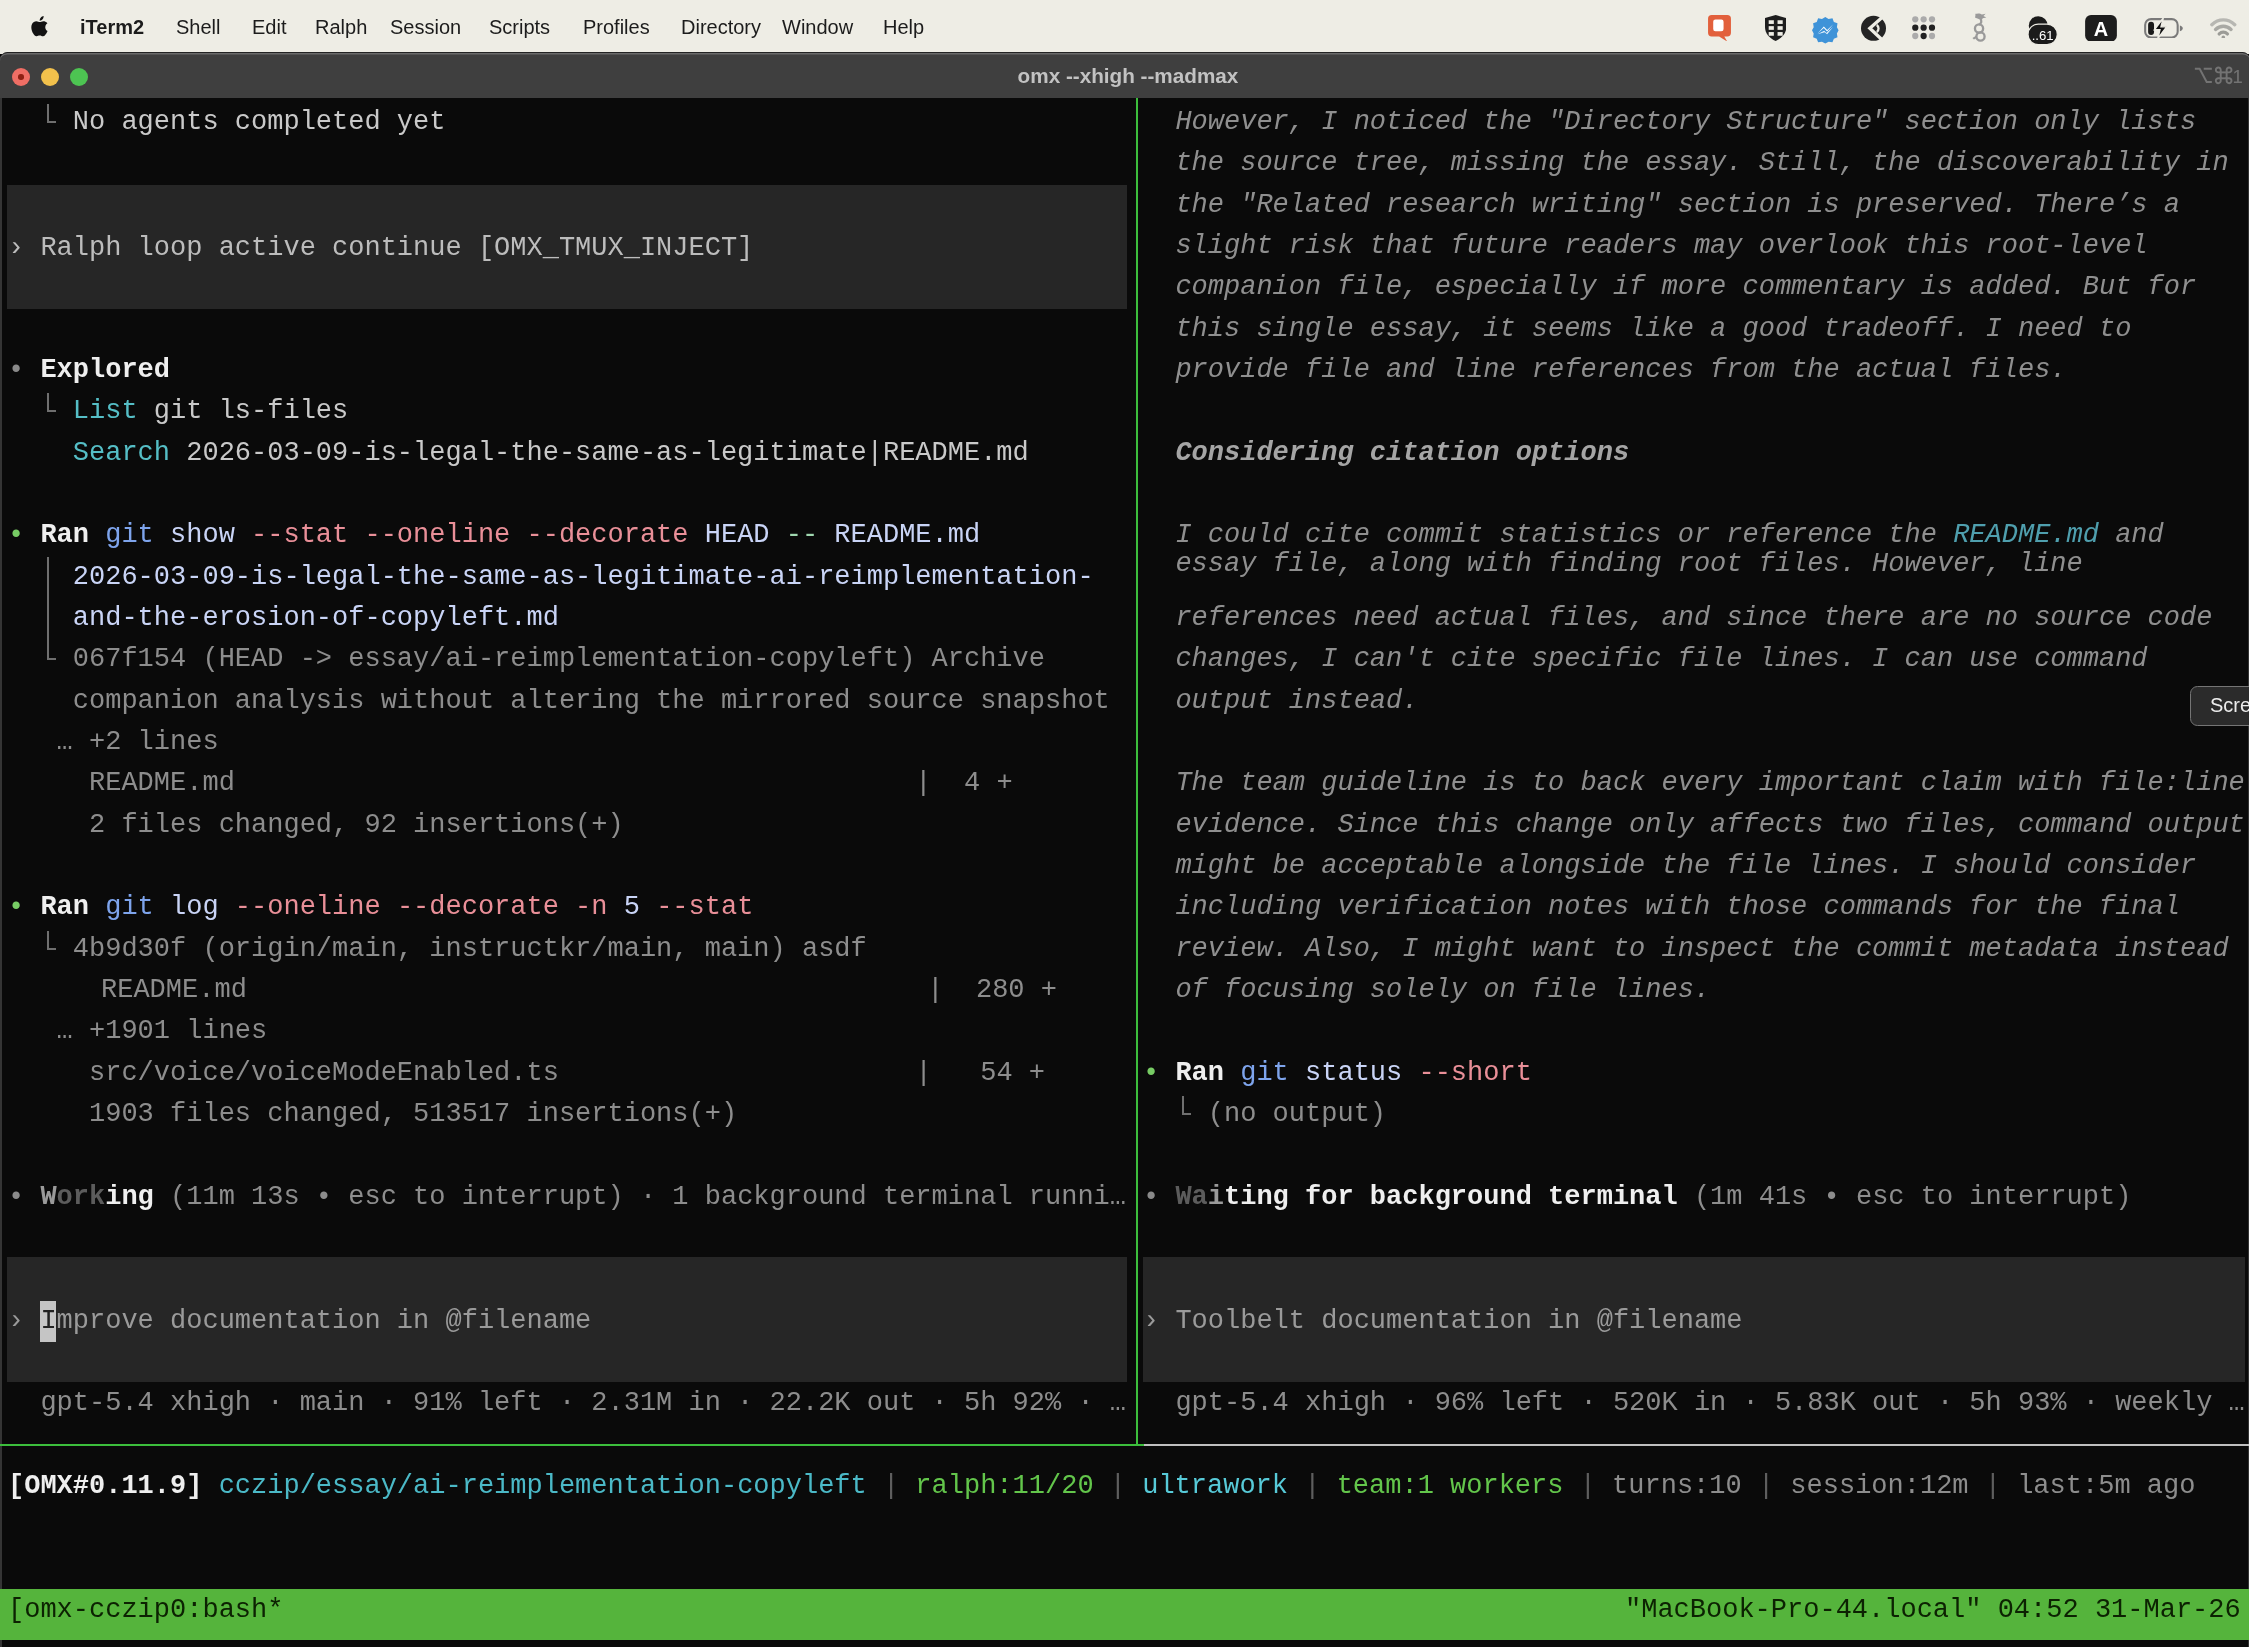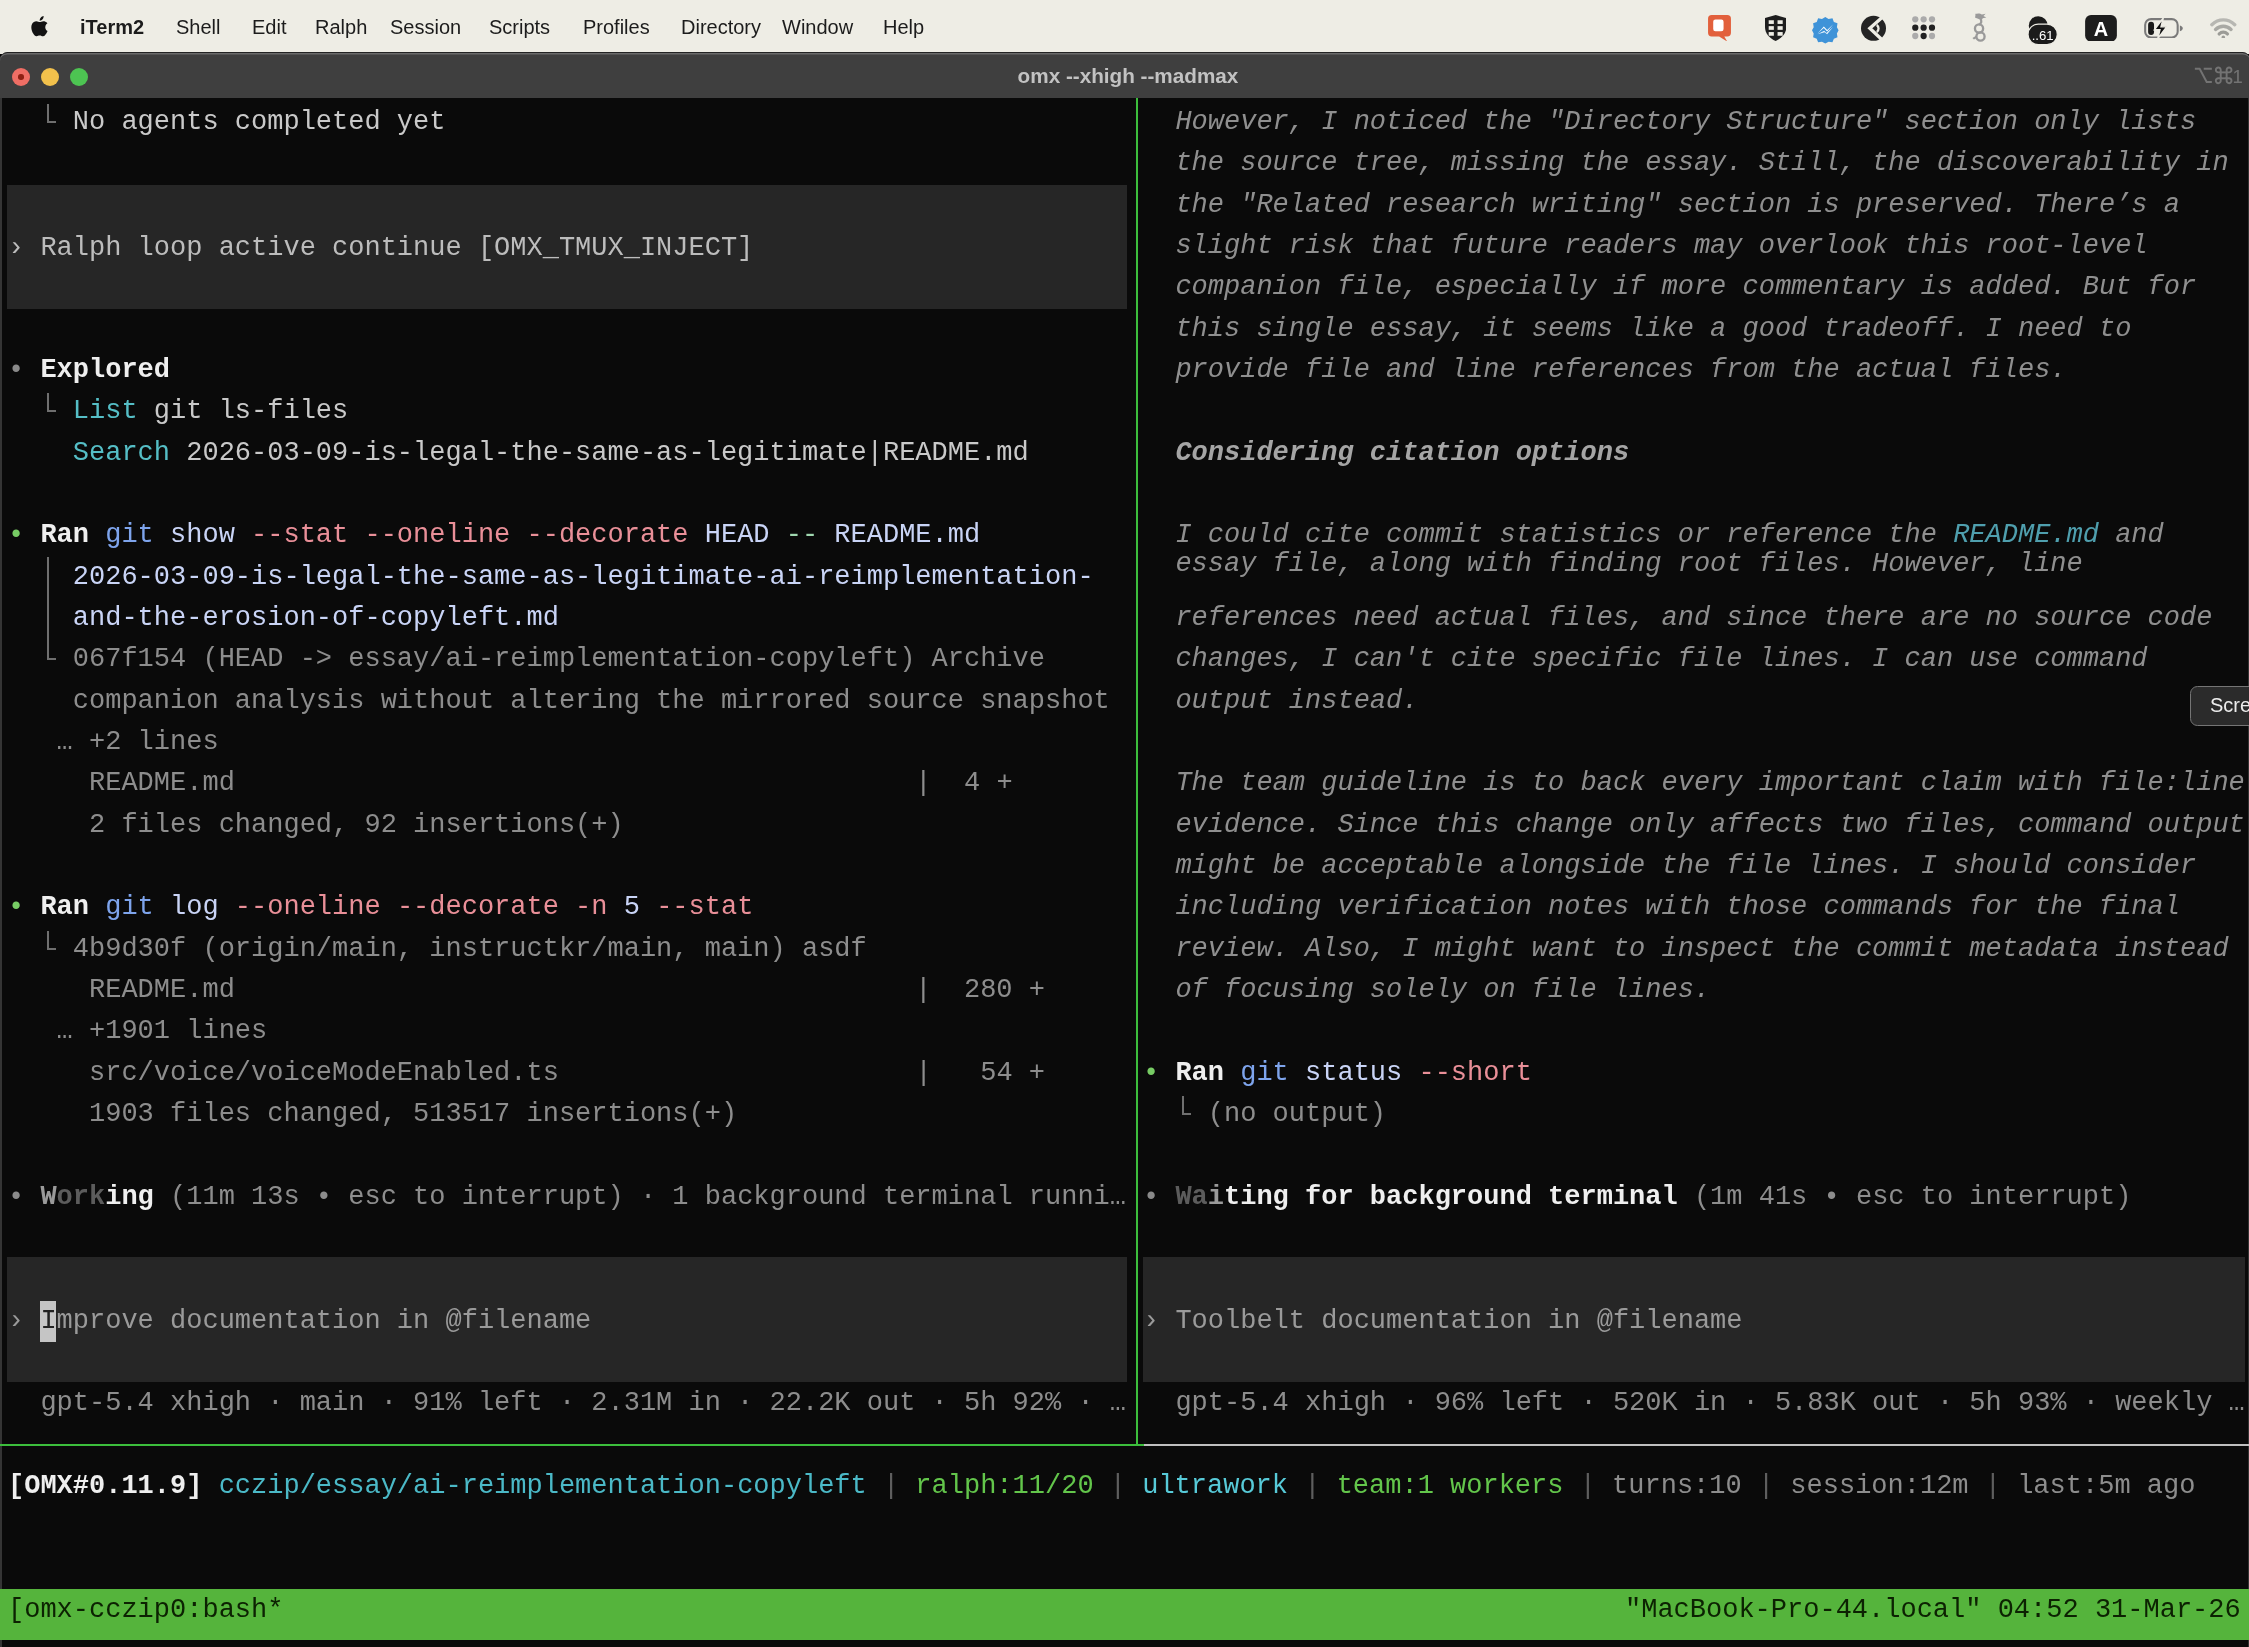--- a/index.html
+++ b/index.html
@@ -165,21 +165,21 @@
 <div class="row" style="left:8px;top:515px"><span class="grn">•</span> <span class="wb">Ran</span> <span class="blue">git</span> <span class="lav">show</span> <span class="pink">--stat</span> <span class="pink">--oneline</span> <span class="pink">--decorate</span> <span class="lav">HEAD</span> <span class="mint">--</span> <span class="lav">README.md</span></div>
 <div class="row" style="left:8px;top:557px">    <span class="lav">2026-03-09-is-legal-the-same-as-legitimate-ai-reimplementation-</span></div>
 <div class="row" style="left:8px;top:598px">    <span class="lav">and-the-erosion-of-copyleft.md</span></div>
 <div class="row" style="left:8px;top:639px">    <span class="dim">067f154 (HEAD -&gt; essay/ai-reimplementation-copyleft) Archive</span></div>
 <div class="row" style="left:8px;top:681px">    <span class="dim">companion analysis without altering the mirrored source snapshot</span></div>
 <div class="row" style="left:8px;top:722px">   <span class="dim">… +2 lines</span></div>
 <div class="row" style="left:8px;top:763px">     <span class="dim">README.md</span>                                          <span class="dim">|</span>  <span class="dim">4</span> <span class="dim">+</span></div>
 <div class="row" style="left:8px;top:805px">     <span class="dim">2 files changed, 92 insertions(+)</span></div>
 <div class="row" style="left:8px;top:887px"><span class="grn">•</span> <span class="wb">Ran</span> <span class="blue">git</span> <span class="lav">log</span> <span class="pink">--oneline</span> <span class="pink">--decorate</span> <span class="pink">-n</span> <span class="lav">5</span> <span class="pink">--stat</span></div>
 <div class="row" style="left:8px;top:929px">    <span class="dim">4b9d30f (origin/main, instructkr/main, main) asdf</span></div>
-<div class="row" style="left:8px;top:970px">     <span class="dim">README.md</span>                                          <span class="dim">|</span>  <span class="dim">280</span> <span class="dim">+</span></div>
+<div class="row" style="left:20px;top:970px">     <span class="dim">README.md</span>                                          <span class="dim">|</span>  <span class="dim">280</span> <span class="dim">+</span></div>
 <div class="row" style="left:8px;top:1011px">   <span class="dim">… +1901 lines</span></div>
 <div class="row" style="left:8px;top:1053px">     <span class="dim">src/voice/voiceModeEnabled.ts</span>                      <span class="dim">|</span>   <span class="dim">54</span> <span class="dim">+</span></div>
 <div class="row" style="left:8px;top:1094px">     <span class="dim">1903 files changed, 513517 insertions(+)</span></div>
 <div class="row" style="left:8px;top:1177px"><span class="gbul">•</span> <span class="shc">W</span><span class="shb">ork</span><span class="wb">ing</span> <span class="dim">(11m 13s • esc to interrupt)</span> <span class="dim">·</span> <span class="dim">1 background terminal runni…</span></div>
 <div class="row" style="left:8px;top:1301px"><span class="inp">›</span> <span class="cur">I</span><span class="inp">mprove documentation in @filename</span></div>
 <div class="row" style="left:8px;top:1383px">  <span class="dim">gpt-5.4 xhigh · main · 91% left · 2.31M in · 22.2K out · 5h 92% · …</span></div>
 <div class="row" style="left:8px;top:1466px"><span class="wb">[OMX#0.11.9]</span> <span class="ocyan">cczip/essay/ai-reimplementation-copyleft</span> <span class="pipe">|</span> <span class="ogrn">ralph:11/20</span> <span class="pipe">|</span> <span class="ucyan">ultrawork</span> <span class="pipe">|</span> <span class="ogrn">team:1 workers</span> <span class="pipe">|</span> <span class="ogray">turns:10</span> <span class="pipe">|</span> <span class="ogray">session:12m</span> <span class="pipe">|</span> <span class="ogray">last:5m ago</span></div>
 <div class="row" style="left:1143px;top:102px">  <span class="it">However, I noticed the "Directory Structure" section only lists</span></div>
 <div class="row" style="left:1143px;top:143px">  <span class="it">the source tree, missing the essay. Still, the discoverability in</span></div>
 <div class="row" style="left:1143px;top:185px">  <span class="it">the "Related research writing" section is preserved. There’s a</span></div>

